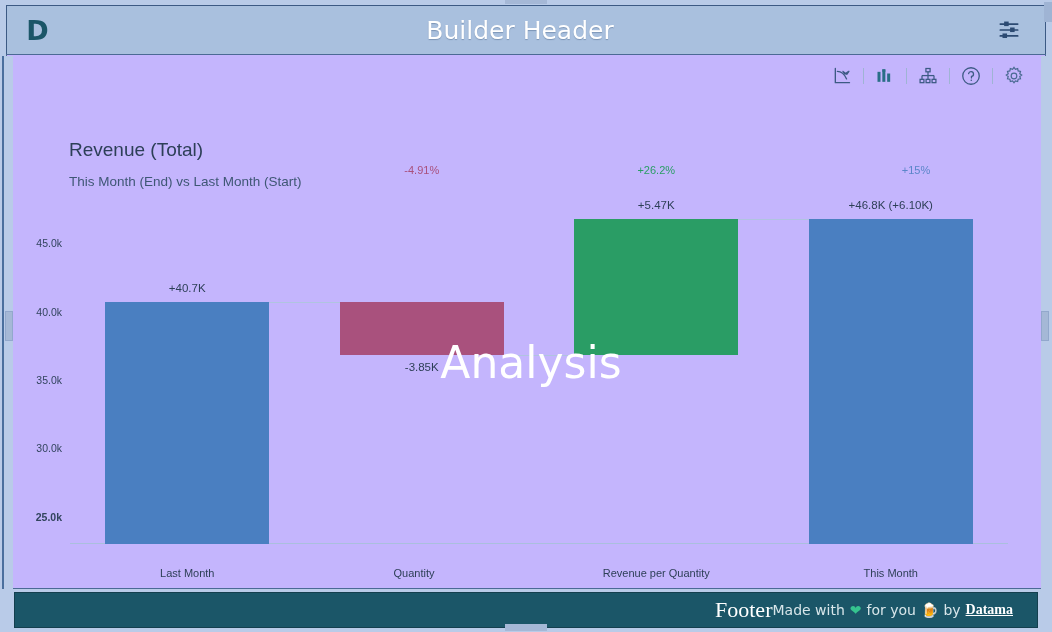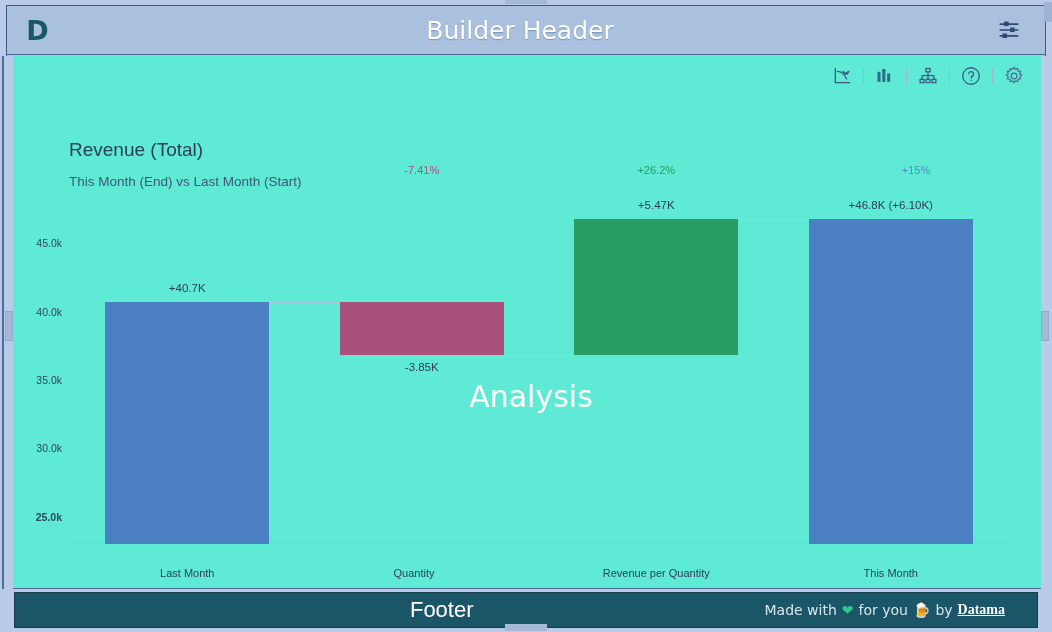--- a/index.html
+++ b/index.html
@@ -59,21 +59,21 @@
     justify-content: center;
     align-items: center;
     cursor: pointer;
   }
 
   
   #card {
     position: absolute;
     left: 6px; top: 54px;
     width: 1040px; height: 535px;
-    background: #5eead4;
+    background: #c4b5fd;
     border: 1px solid #4b6a94;
     box-sizing: border-box;
     text-align: right;
   }
 
   
   #chart-toolbar {
     position: absolute;
     right: 10px; top: 6px;
     display: flex;
@@ -165,53 +165,53 @@
     position: absolute;
     transform: translateX(-50%);
     font-size: 11px;
     color: #2d3f57;
     white-space: nowrap;
   }
 
   #watermark {
     position: absolute;
     left: 525px;
-    top: 342px;
+    top: 308px;
     transform: translate(-50%, -50%);
-    font-size: 30px;
+    font-size: 44px;
     color: #ffffff;
     font-family: "DejaVu Sans", sans-serif;
     pointer-events: none;
     white-space: nowrap;
   }
 
   
   #footer {
     position: absolute;
     left: 14px; top: 592px;
     width: 1024px; height: 36px;
     background: #1b5668;
     border: 1px solid #143f4e;
     box-sizing: border-box;
     display: flex;
     align-items: center;
   }
   #footer-title {
     flex: 1;
-    text-align: center;
+    text-align: right;
     color: #ffffff;
     font-size: 22px;
-    font-family: Liberation Sans, sans-serif;
+    font-family: Liberation Serif, serif;
     padding-left: 104px;
   }
   #footer-credit {
     display: flex;
     align-items: center;
     gap: 5px;
-    padding-right: 32px;
+    padding-right: 24px;
     font-size: 14px;
     color: #d8e6ea;
     font-family: "DejaVu Sans", sans-serif;
     white-space: nowrap;
   }
   #footer-credit a, #footer-brand {
     color: #ffffff;
     font-weight: bold;
     text-decoration: underline;
     cursor: pointer;
@@ -359,21 +359,21 @@
         <div class="ytick" style="top: 170.918px;">35.0k</div>
         <div class="ytick" style="top: 239.286px;">30.0k</div>
         <div class="ytick" style="top: 307.653px; font-weight: bold;">25.0k</div>
         <div class="bar" title="Last Month +40.7K" style="left: 35.175px; top: 92.9796px; width: 164.15px; height: 242.02px; background: rgb(74, 127, 193);"></div>
         <div class="connector" style="left: 199.325px; width: 70.35px; top: 92.9796px;"></div>
         <div class="bar-label" style="left: 117.25px; top: 72.9796px;">+40.7K</div>
         <div class="xtick" style="left: 117.25px; top: 358px;">Last Month</div>
         <div class="bar" title="Quantity -3.85K" style="left: 269.675px; top: 92.9796px; width: 164.15px; height: 52.6429px; background: rgb(169, 81, 125);"></div>
         <div class="connector" style="left: 433.825px; width: 70.35px; top: 145.622px;"></div>
         <div class="bar-label" style="left: 351.75px; top: 151.622px;">-3.85K</div>
-        <div class="pct-label" style="left: 351.75px; top: -45px; color: rgb(169, 81, 125);">-7.41%</div>
+        <div class="pct-label" style="left: 351.75px; top: -45px; color: rgb(169, 81, 125);">-4.91%</div>
         <div class="xtick" style="left: 344px; top: 358px;">Quantity</div>
         <div class="bar" title="Revenue per Quantity +9.95K" style="left: 504.175px; top: 9.57143px; width: 164.15px; height: 136.051px; background: rgb(42, 157, 101);"></div>
         <div class="connector" style="left: 668.325px; width: 70.35px; top: 9.57143px;"></div>
         <div class="bar-label" style="left: 586.25px; top: -10.4286px;">+5.47K</div>
         <div class="pct-label" style="left: 586.25px; top: -45px; color: rgb(42, 157, 101);">+26.2%</div>
         <div class="xtick" style="left: 586.25px; top: 358px;">Revenue per Quantity</div>
         <div class="bar" title="This Month +46.8K (+6.10K)" style="left: 738.675px; top: 9.57143px; width: 164.15px; height: 325.429px; background: rgb(74, 127, 193);"></div>
         <div class="bar-label" style="left: 820.75px; top: -10.4286px;">+46.8K (+6.10K)</div>
         <div class="pct-label" style="left: 846px; top: -45px; color: rgb(91, 134, 201);">+15%</div>
         <div class="xtick" style="left: 820.75px; top: 358px;">This Month</div>

